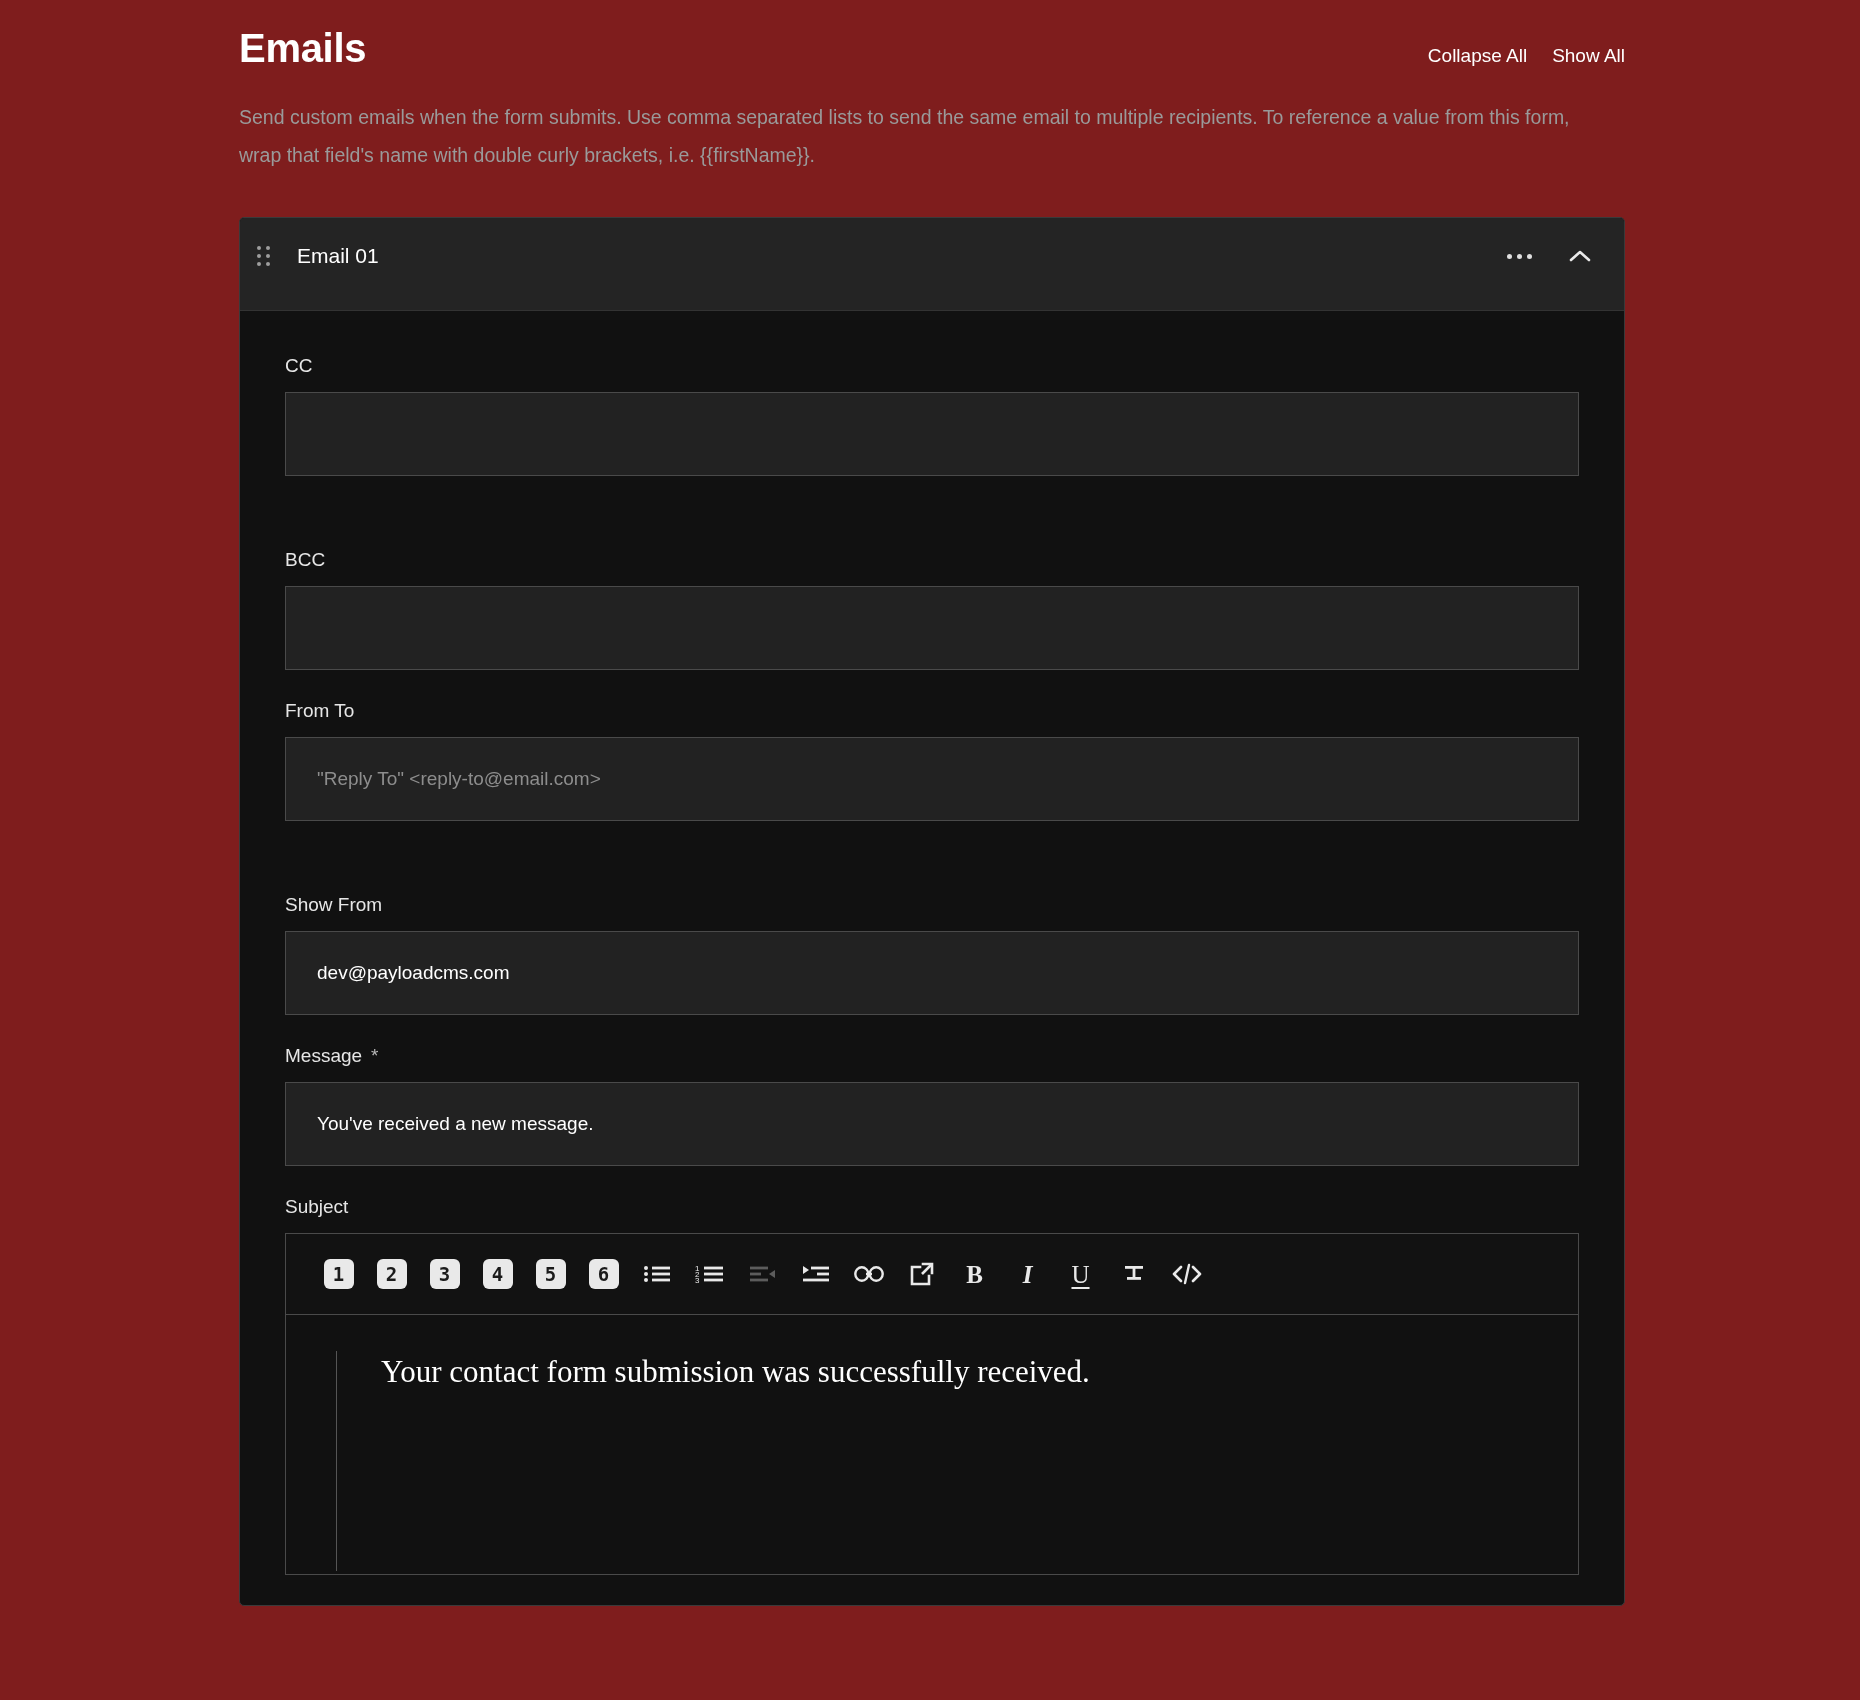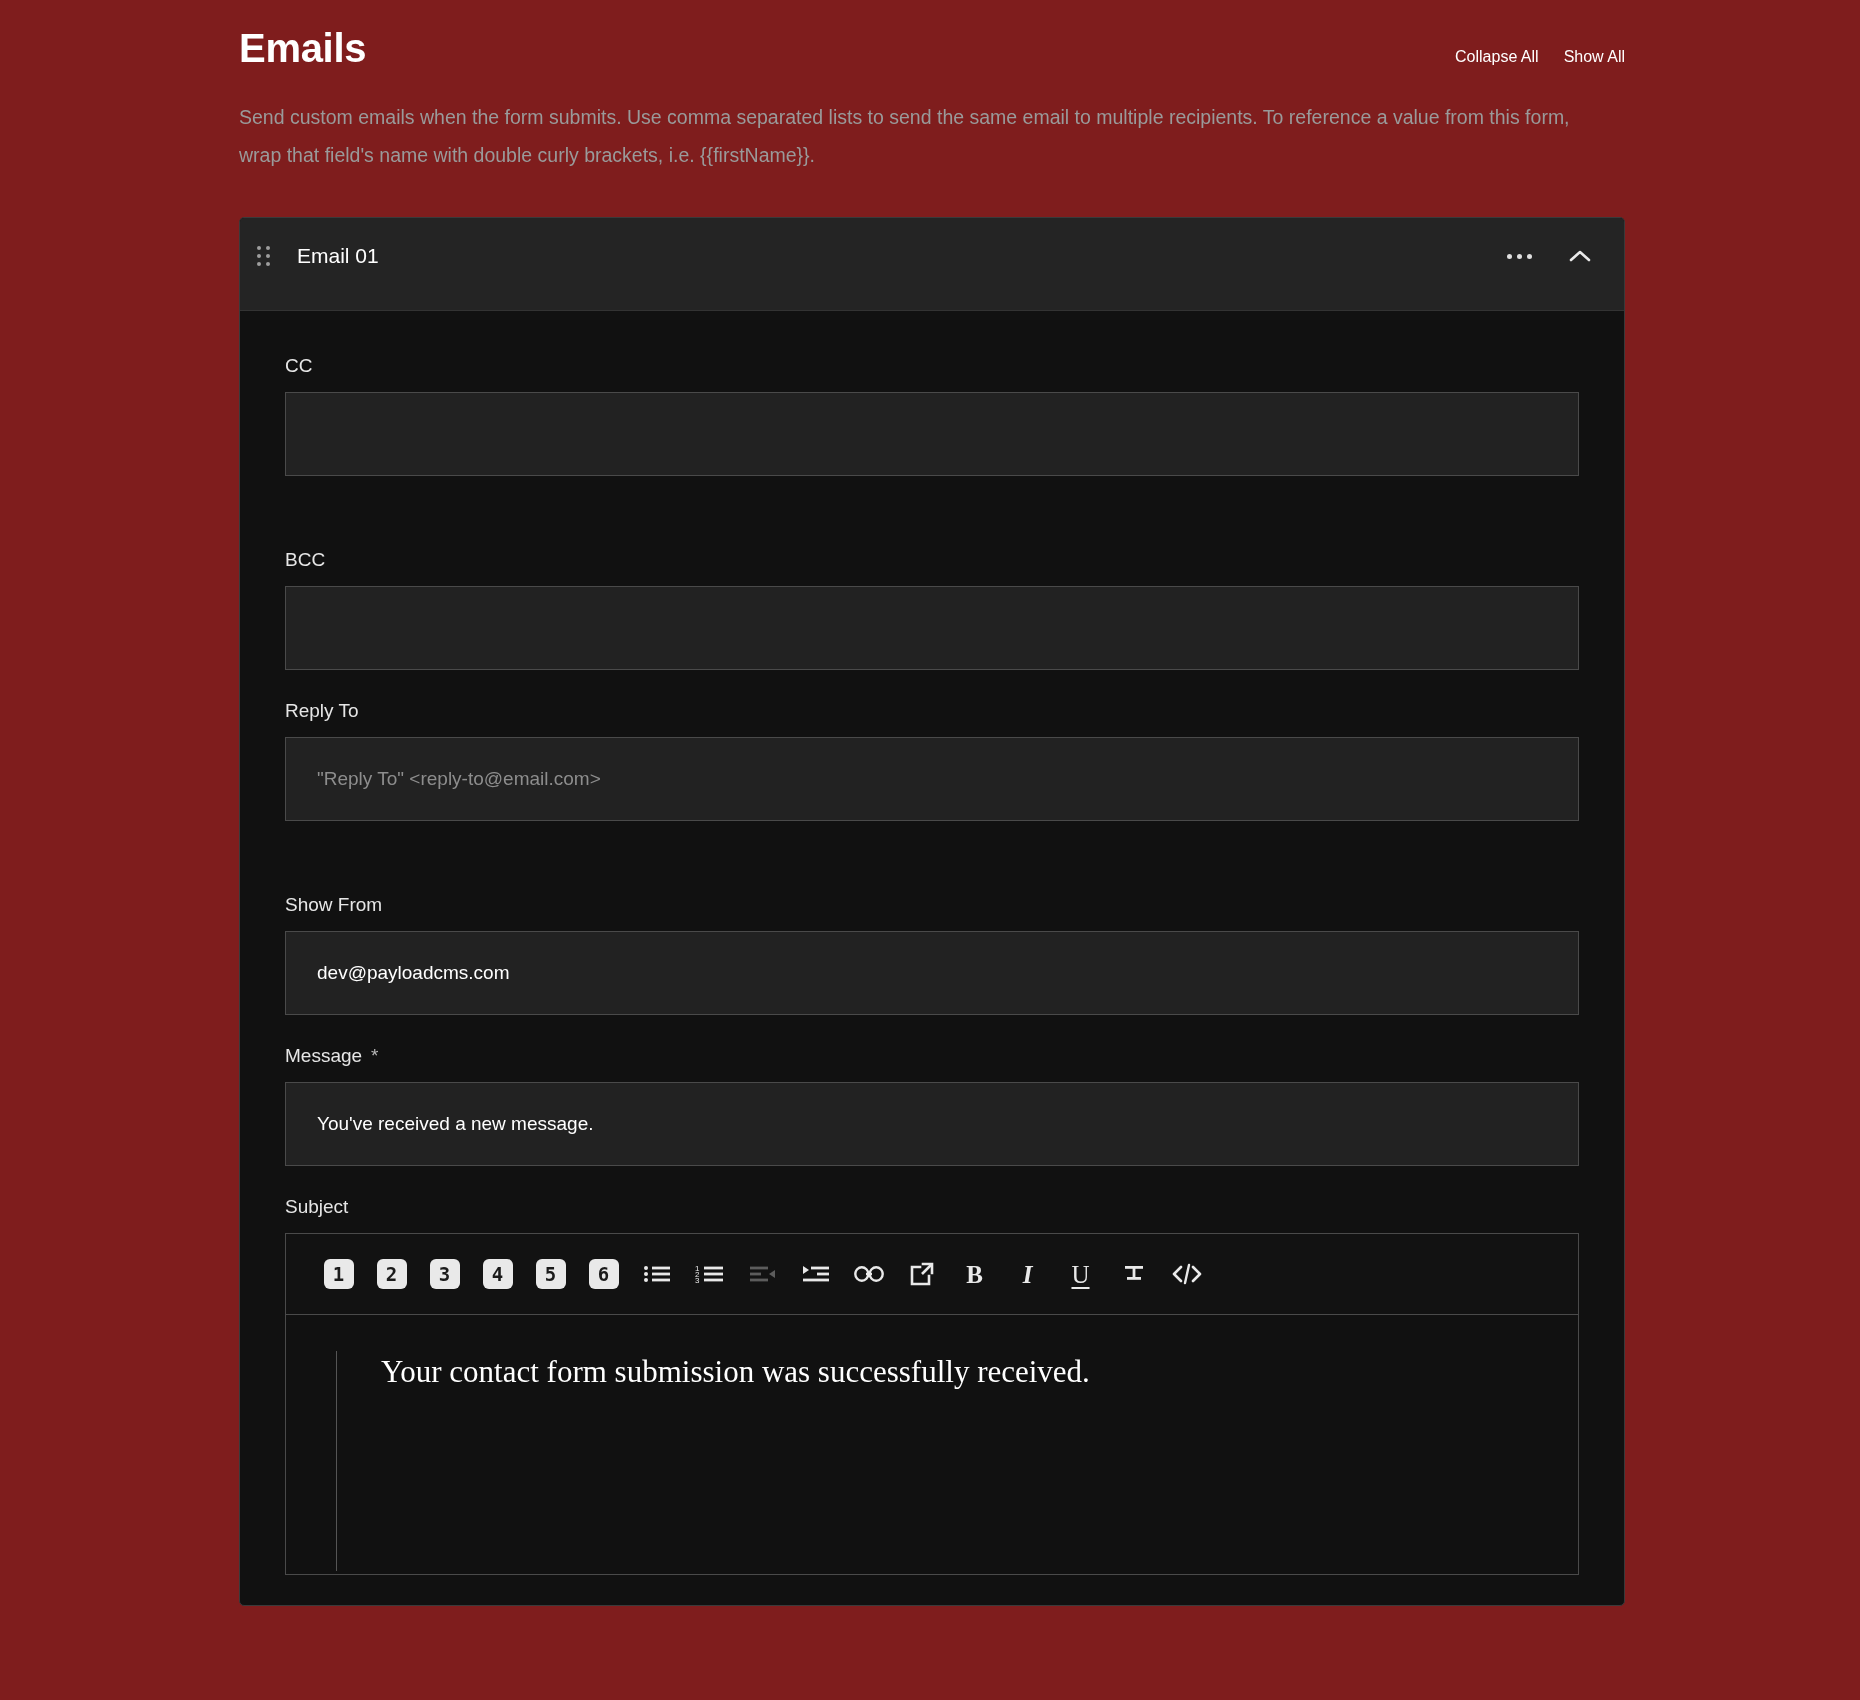--- a/index.html
+++ b/index.html
@@ -33,21 +33,21 @@
   }
   .page-title {
     font-size: 40px;
     font-weight: 700;
     color: #ffffff;
     letter-spacing: -0.3px;
     line-height: 1.2;
   }
   .header-actions { display: flex; gap: 25px; }
   .header-action {
-    font-size: 16px;
+    font-size: 19px;
     color: #ffffff;
     cursor: pointer;
     background: none;
     border: none;
     font-family: inherit;
     padding: 0;
   }
 
   .page-desc {
     margin-top: 26px;
@@ -241,21 +241,21 @@
           <input class="text-input" type="text" value="" style="">
         </div>
         <div class="field">
           <label class="field-label">BCC</label>
           <input class="text-input" type="text" value="" style="">
         </div>
       </div>
 
       <div class="row2">
         <div class="field">
-          <label class="field-label">Reply To</label>
+          <label class="field-label">From To</label>
           <input class="text-input" type="text" placeholder="&quot;Reply To&quot; &lt;reply-to@email.com&gt;" style="">
         </div>
         <div class="field">
           <label class="field-label">Show From</label>
           <input class="text-input" type="text" value="dev@payloadcms.com" style="">
         </div>
       </div>
 
       <div class="field">
         <label class="field-label"><span>Message</span><span class="req">*</span></label>

